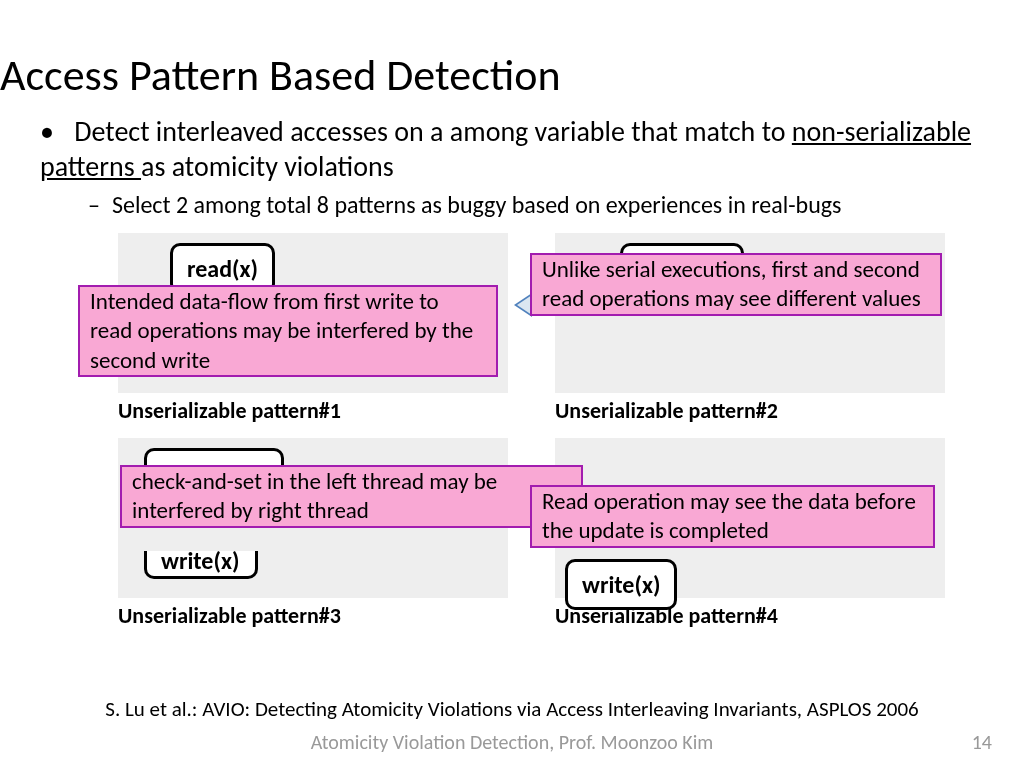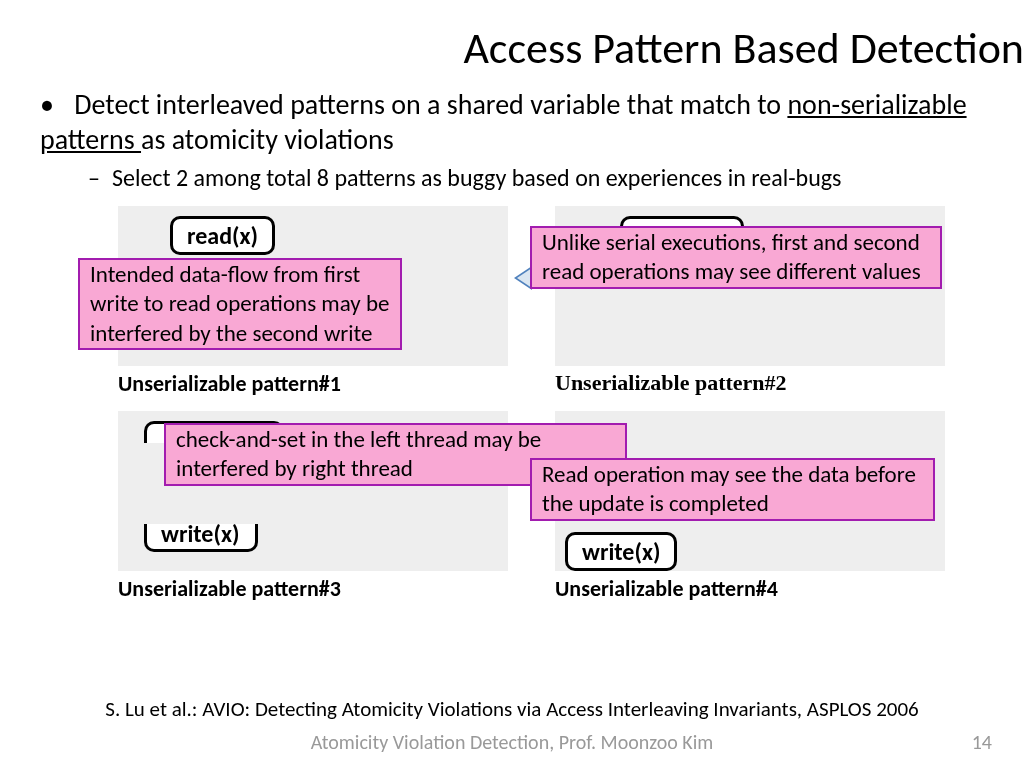--- a/index.html
+++ b/index.html
@@ -6,22 +6,22 @@
   body {
     width: 1024px;
     height: 768px;
     background: #ffffff;
     font-family: Calibri, Arial, sans-serif;
     position: relative;
     overflow: hidden;
   }
   .slide-title {
     font-size: 44px;
-    text-align: right;
-    padding-top: 21px;
+    text-align: left;
+    padding-top: 48px;
     font-weight: 400;
     color: #000;
   }
   .bullet-main {
     font-size: 28px;
     padding: 12px 40px 0 40px;
     color: #000;
   }
   .bullet-main::before {
     content: "•";
@@ -52,31 +52,31 @@
   .box-2 { left: 555px; top: 0;   width: 390px; height: 160px; }
   .box-3 { left: 118px; top: 205px; width: 390px; height: 160px; }
   .box-4 { left: 555px; top: 205px; width: 390px; height: 160px; }
   .caption {
     position: absolute;
     font-size: 22px;
     font-weight: bold;
     width: 390px;
   }
   .cap-1 { left: 118px; top: 164px; }
-  .cap-2 { left: 555px; top: 164px; font-family: Liberation Serif, serif; }
+  .cap-2 { left: 555px; top: 164px; }
   .cap-3 { left: 118px; top: 369px; }
   .cap-4 { left: 555px; top: 369px; }
   .op {
     position: absolute;
     border: 3px solid #000;
     border-radius: 10px;
     background: #fff;
     font-size: 24px;
     font-weight: bold;
-    padding: 2px 14px;
+    padding: 8px 14px;
   }
   .op-read1  { left: 170px; top: 10px; }
   .op-write4 { left: 565px; top: 326px; }
   .op-topright-partial {
     position: absolute;
     left: 620px; top: 10px;
     width: 124px; height: 24px;
     border: 3px solid #000;
     border-bottom: none;
     border-top-left-radius: 10px;
@@ -108,23 +108,23 @@
     line-height: 20px;
   }
   .callout {
     position: absolute;
     background: #f9a8d4;
     border: 2px solid #a21caf;
     font-size: 23px;
     padding: 0 10px;
     line-height: 1.28;
   }
-  .call-1 { left: 78px;  top: 52px;  width: 324px; }
+  .call-1 { left: 78px;  top: 52px;  width: 420px; }
   .call-2 { left: 530px; top: 20px; width: 412px; }
-  .call-3 { left: 120px; top: 217px; width: 463px; margin-left: 44px; }
+  .call-3 { left: 120px; top: 232px; width: 463px; }
   .call-4 { left: 530px; top: 212px; width: 405px; margin-top: 40px; }
   .callout-tail {
     position: absolute;
     width: 0; height: 0;
   }
   .tail-2 {
     left: 514px; top: 60px;
     border-top: 12px solid transparent;
     border-bottom: 12px solid transparent;
     border-right: 18px solid #4f81bd;
@@ -173,21 +173,21 @@
     font-size: 20px;
     color: #999;
   }
 </style>
 </head>
 <body>
 
 <h1 class="slide-title">Access Pattern Based Detection</h1>
 
 <p class="bullet-main">
-  <span>Detect interleaved patterns on a shared variable that match to </span><span class="underline">non-serializable patterns </span><span>as atomicity violations</span>
+  <span>Detect interleaved accesses on a among variable that match to </span><span class="underline">non-serializable patterns </span><span>as atomicity violations</span>
 </p>
 
 <p class="bullet-sub">Select 2 among total 8 patterns as buggy based on experiences in real-bugs</p>
 
 <div class="pattern-area">
 
   <div class="gray-box box-1"></div>
   <div class="gray-box box-2"></div>
   <div class="gray-box box-3"></div>
   <div class="gray-box box-4"></div>

